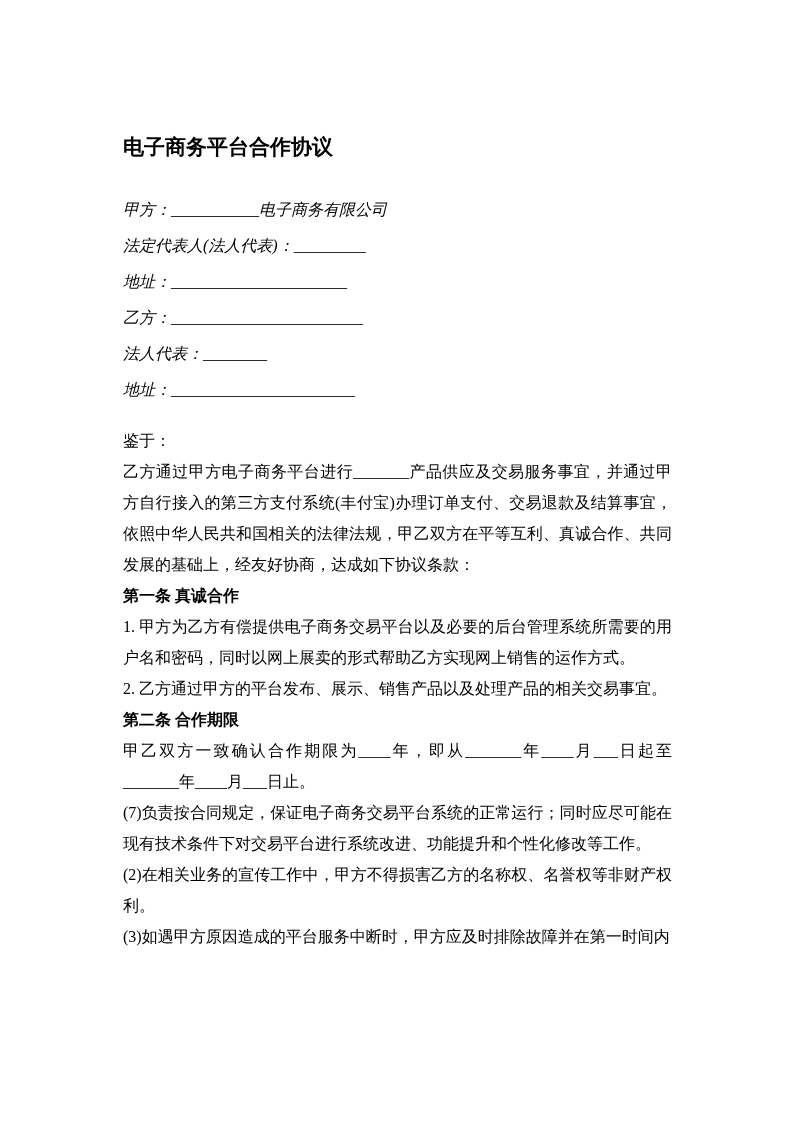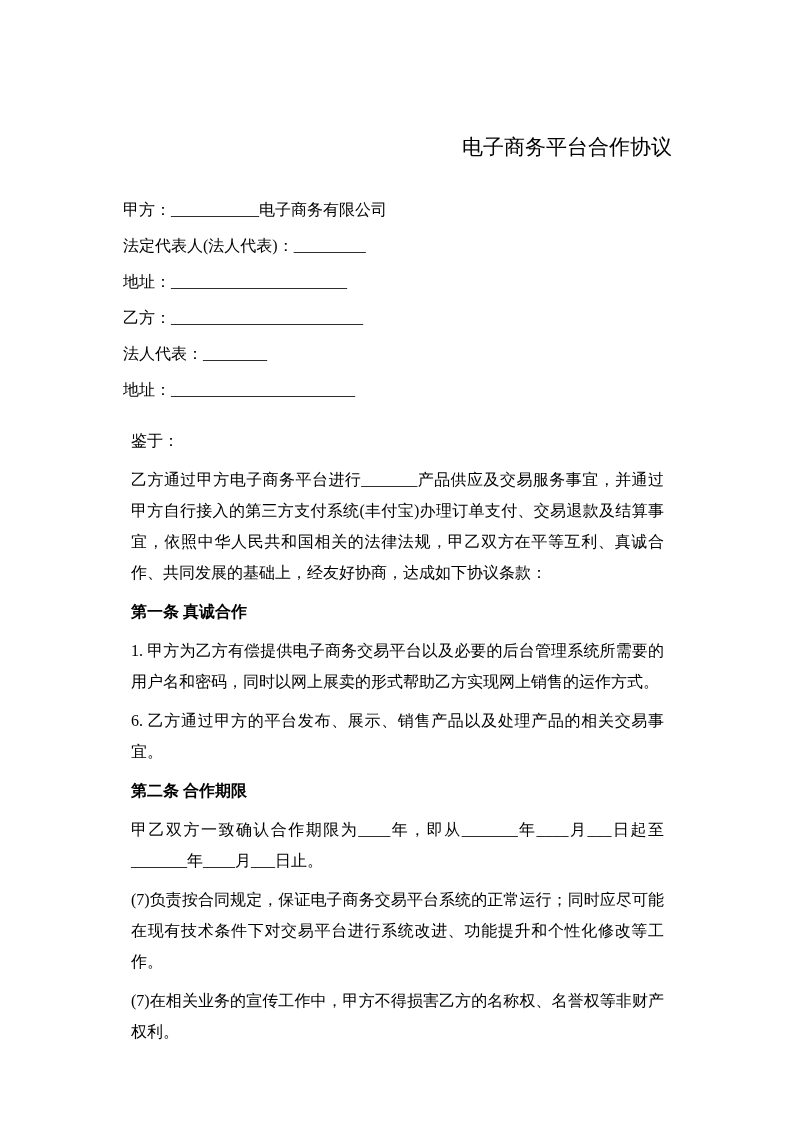--- a/index.html
+++ b/index.html
@@ -15,41 +15,42 @@
     background: #ffffff;
     color: #000000;
     font-family: "Liberation Serif", "DejaVu Serif", serif;
     box-sizing: border-box;
     padding: 132px 122px 0 123px;
     overflow: hidden;
   }
   .doc-title {
     margin: 0 0 30px 0;
     font-size: 21px;
-    font-weight: normal;
-    text-align: right;
+    font-weight: bold;
+    text-align: left;
     line-height: 30px;
   }
   .party-block {
     margin: 0;
   }
   .party-line {
     margin: 0;
     font-size: 16px;
     line-height: 36px;
     white-space: nowrap;
+    font-style: italic;
   }
   .doc-body {
     margin-top: 17px;
     font-size: 16px;
     line-height: 31px;
     text-align: justify;
   }
   .doc-body p {
-    margin: 8px;
+    margin: 0;
   }
   .heading {
     font-weight: bold;
   }
 </style>
 </head>
 <body>
 
 <div class="page">
 
@@ -63,22 +64,23 @@
     <p class="party-line">法人代表：________</p>
     <p class="party-line">地址：_______________________</p>
   </div>
 
   <div class="doc-body">
     <p>鉴于：</p>
     <p>乙方通过甲方电子商务平台进行_______产品供应及交易服务事宜，并通过甲方自行接入的第三方支付系统(丰付宝)办理订单支付、交易退款及结算事宜，依照中华人民共和国相关的法律法规，甲乙双方在平等互利、真诚合作、共同发展的基础上，经友好协商，达成如下协议条款：</p>
 
     <p class="heading">第一条 真诚合作</p>
     <p>1. 甲方为乙方有偿提供电子商务交易平台以及必要的后台管理系统所需要的用户名和密码，同时以网上展卖的形式帮助乙方实现网上销售的运作方式。</p>
-    <p>6. 乙方通过甲方的平台发布、展示、销售产品以及处理产品的相关交易事宜。</p>
+    <p>2. 乙方通过甲方的平台发布、展示、销售产品以及处理产品的相关交易事宜。</p>
 
     <p class="heading">第二条 合作期限</p>
     <p>甲乙双方一致确认合作期限为____年，即从_______年____月___日起至_______年____月___日止。</p>
 
     <p>(7)负责按合同规定，保证电子商务交易平台系统的正常运行；同时应尽可能在现有技术条件下对交易平台进行系统改进、功能提升和个性化修改等工作。</p>
-    <p>(7)在相关业务的宣传工作中，甲方不得损害乙方的名称权、名誉权等非财产权利。</p>
+    <p>(2)在相关业务的宣传工作中，甲方不得损害乙方的名称权、名誉权等非财产权利。</p>
+    <p>(3)如遇甲方原因造成的平台服务中断时，甲方应及时排除故障并在第一时间内</p>
   </div>
 
 </div>
 
 </body></html>

